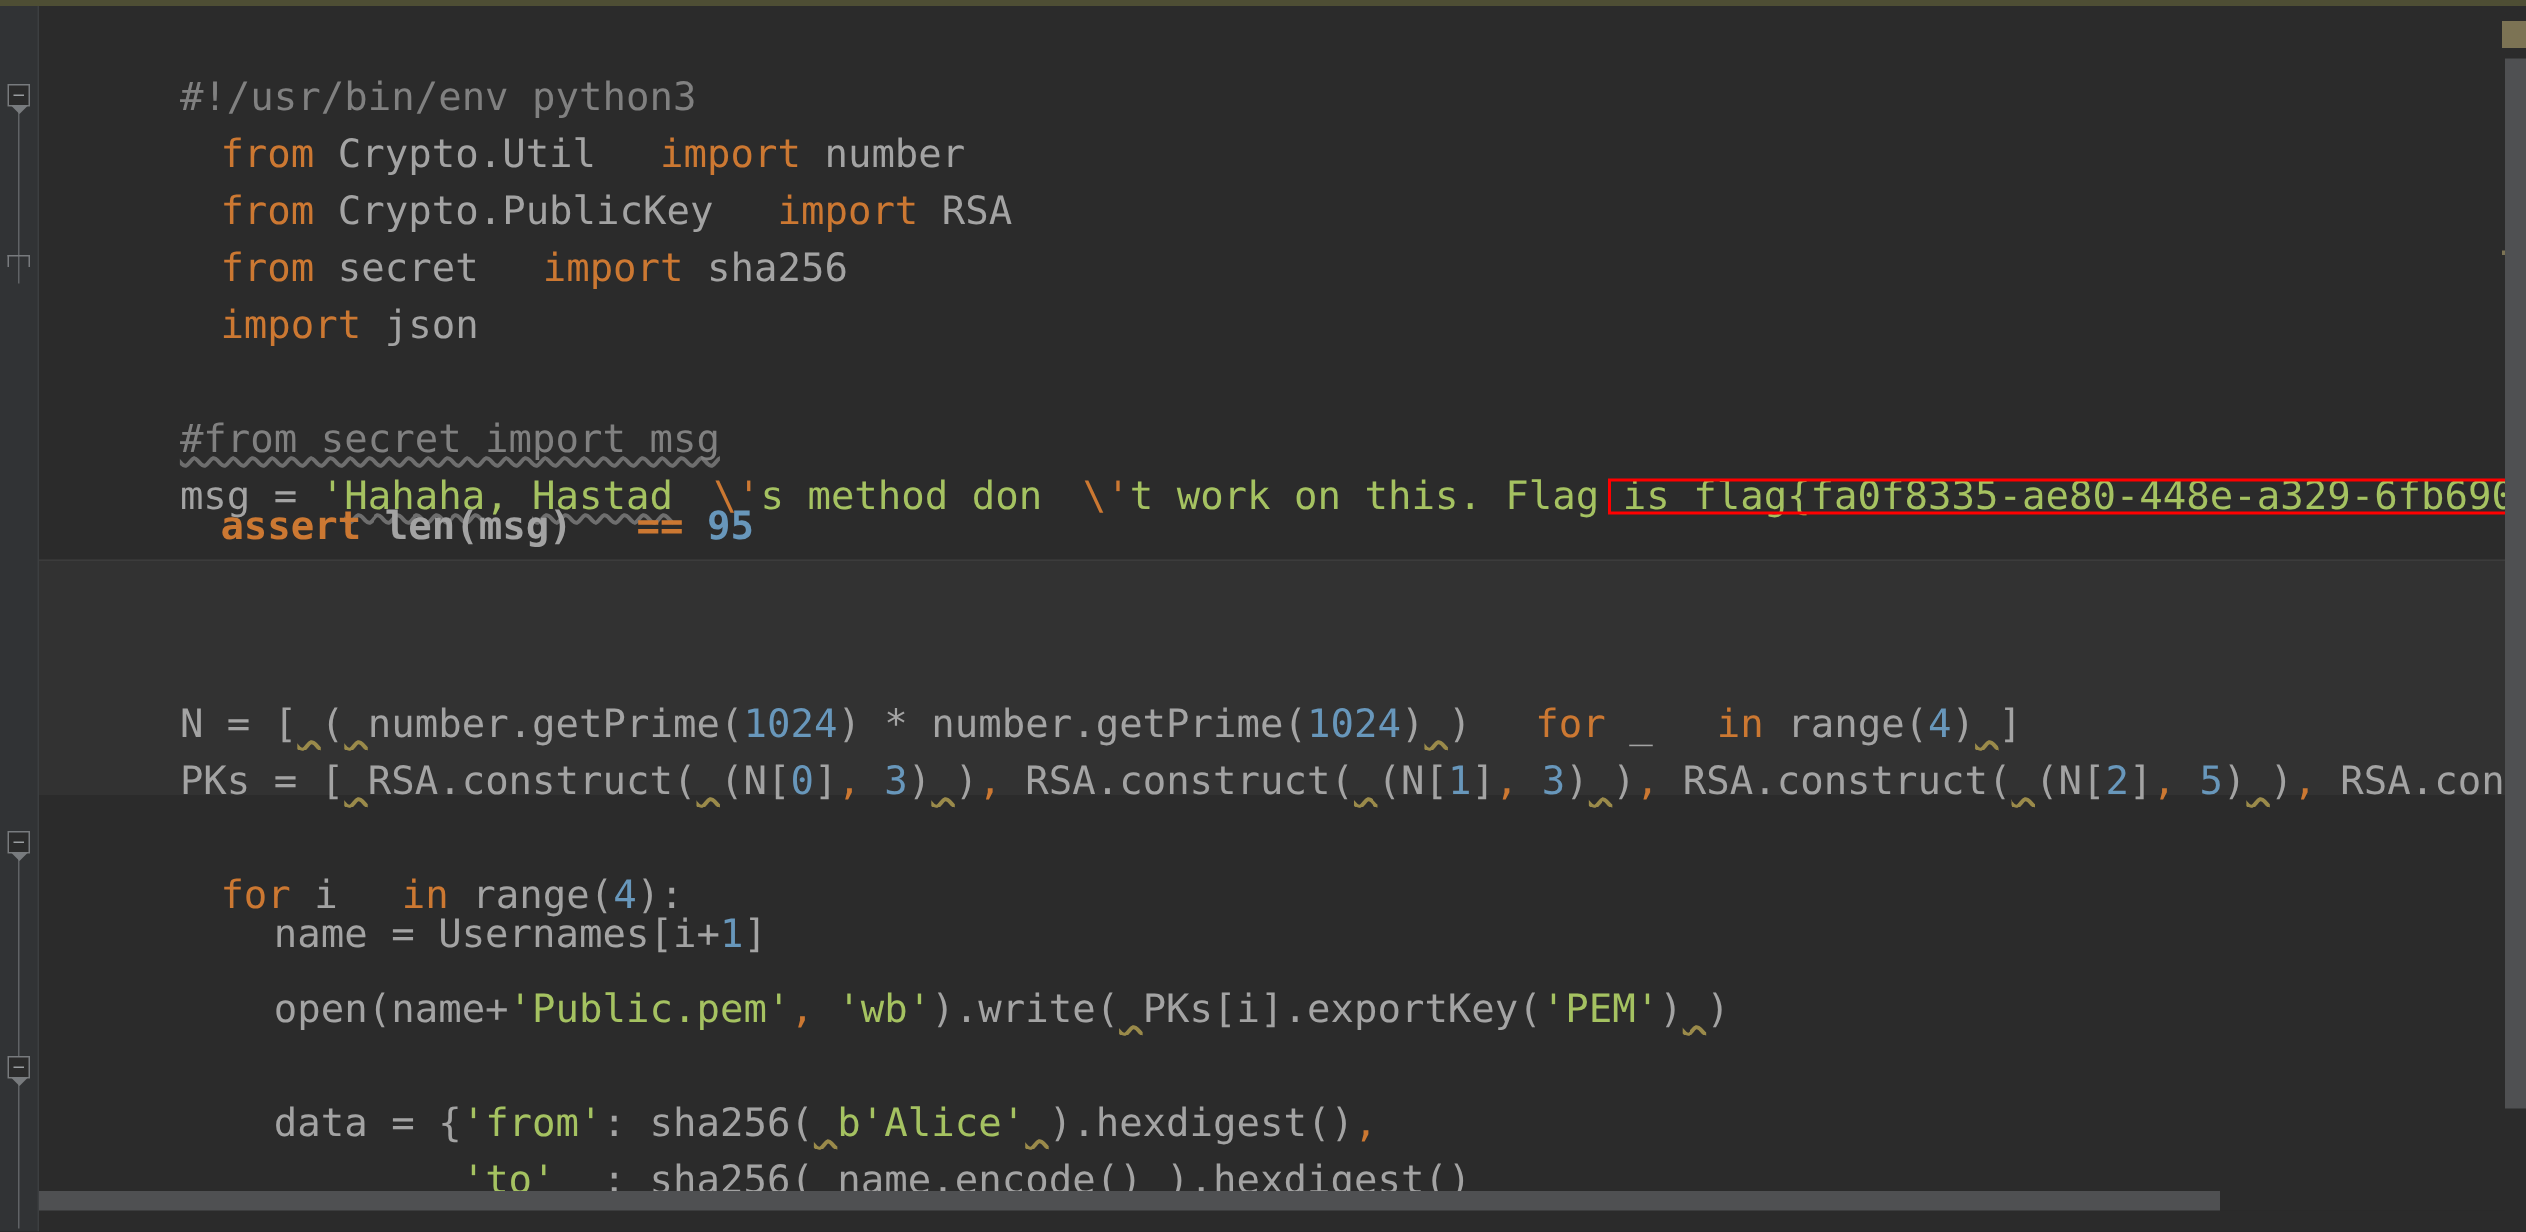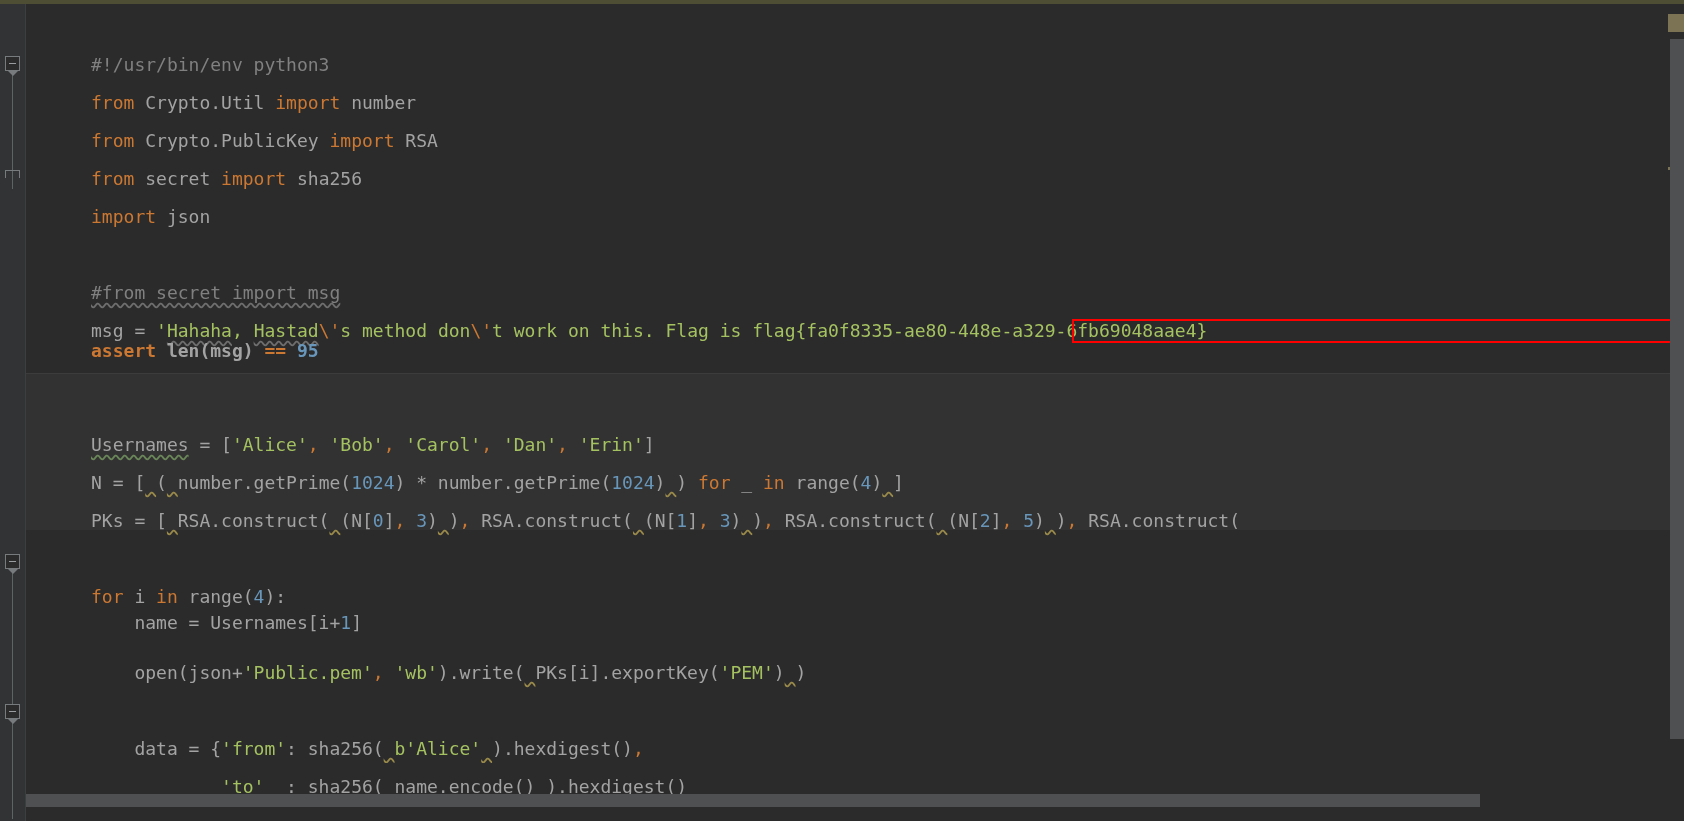--- a/index.html
+++ b/index.html
@@ -94,28 +94,28 @@
     position: absolute; left: 0; top: 369px;
     width: 1658px; height: 1px;
     background: #3c3c3c;
   }
 
   .line {
     position: absolute;
     left: 0;
     height: 38px;
     line-height: 38px;
-    font-size: 18px;
+    font-size: 26px;
     white-space: pre;
     color: #a9b7c6;
     letter-spacing: 0px;
   }
 
   
-  .kw      { color: #cc7832; }
+  .kw      { color: #cc7832; margin-left: 27px; }
   .str     { color: #a5c261; }
   .num     { color: #6897bb; }
   .cmt     { color: #808080; }
   .def     { color: #a3a3a3; }
   .comma   { color: #cc7832; }
 
   
   .sq-grey {
     text-decoration: underline wavy #6e6e6e;
     text-decoration-skip-ink: none;
@@ -222,42 +222,39 @@
     </div>
 
     <div class="line" style="top:270px;">
       <span class="def">msg = </span><span class="str">'</span><span class="str sq-grey">Hahaha</span><span class="str">, </span><span class="str sq-grey">Hastad</span><span class="kw">\'</span><span class="str">s method don</span><span class="kw">\'</span><span class="str">t work on this. Flag is </span><span class="str">flag{fa0f8335-ae80-448e-a329-6fb69048aae4}</span>
     </div>
 
     <div class="line" style="top:290px;font-weight:bold;">
       <span class="kw">assert</span><span class="def"> len(msg) </span><span class="kw">==</span><span class="def"> </span><span class="num">95</span>
     </div>
 
-    <div class="line" style="top:384px;">
-      <span class="def sq-green">Usernames</span><span class="def"> = [</span><span class="str">'Alice'</span><span class="comma">,</span><span class="str"> 'Bob'</span><span class="comma">,</span><span class="str"> 'Carol'</span><span class="comma">,</span><span class="str"> 'Dan'</span><span class="comma">,</span><span class="str"> 'Erin'</span><span class="def">]</span>
-    </div>
 
     <div class="line" style="top:422px;">
       <span class="def">N = [</span><span class="ws">&nbsp;</span><span class="def">(</span><span class="ws">&nbsp;</span><span class="def">number.getPrime(</span><span class="num">1024</span><span class="def">) * number.getPrime(</span><span class="num">1024</span><span class="def">)</span><span class="ws">&nbsp;</span><span class="def">) </span><span class="kw">for</span><span class="def"> _ </span><span class="kw">in</span><span class="def"> range(</span><span class="num">4</span><span class="def">)</span><span class="ws">&nbsp;</span><span class="def">]</span>
     </div>
 
     <div class="line" style="top:460px;">
       <span class="def">PKs = [</span><span class="ws">&nbsp;</span><span class="def">RSA.construct(</span><span class="ws">&nbsp;</span><span class="def">(N[</span><span class="num">0</span><span class="def">]</span><span class="comma">,</span><span class="def"> </span><span class="num">3</span><span class="def">)</span><span class="ws">&nbsp;</span><span class="def">)</span><span class="comma">,</span><span class="def"> RSA.construct(</span><span class="ws">&nbsp;</span><span class="def">(N[</span><span class="num">1</span><span class="def">]</span><span class="comma">,</span><span class="def"> </span><span class="num">3</span><span class="def">)</span><span class="ws">&nbsp;</span><span class="def">)</span><span class="comma">,</span><span class="def"> RSA.construct(</span><span class="ws">&nbsp;</span><span class="def">(N[</span><span class="num">2</span><span class="def">]</span><span class="comma">,</span><span class="def"> </span><span class="num">5</span><span class="def">)</span><span class="ws">&nbsp;</span><span class="def">)</span><span class="comma">,</span><span class="def"> RSA.construct(</span>
     </div>
 
     <div class="line" style="top:536px;">
       <span class="kw">for</span><span class="def"> i </span><span class="kw">in</span><span class="def"> range(</span><span class="num">4</span><span class="def">):</span>
     </div>
 
     <div class="line" style="top:562px;">
       <span class="def">    name = Usernames[i+</span><span class="num">1</span><span class="def">]</span>
     </div>
 
     <div class="line" style="top:612px;">
-      <span class="def">    open(json+</span><span class="str">'Public.pem'</span><span class="comma">,</span><span class="str"> 'wb'</span><span class="def">).write(</span><span class="ws">&nbsp;</span><span class="def">PKs[i].exportKey(</span><span class="str">'PEM'</span><span class="def">)</span><span class="ws">&nbsp;</span><span class="def">)</span>
+      <span class="def">    open(name+</span><span class="str">'Public.pem'</span><span class="comma">,</span><span class="str"> 'wb'</span><span class="def">).write(</span><span class="ws">&nbsp;</span><span class="def">PKs[i].exportKey(</span><span class="str">'PEM'</span><span class="def">)</span><span class="ws">&nbsp;</span><span class="def">)</span>
     </div>
 
     <div class="line" style="top:688px;">
       <span class="def">    data = {</span><span class="str">'from'</span><span class="def">: sha256(</span><span class="ws">&nbsp;</span><span class="str">b'Alice'</span><span class="ws">&nbsp;</span><span class="def">).hexdigest()</span><span class="comma">,</span>
     </div>
 
     <div class="line" style="top:726px;text-align:center;">
       <span class="def">            </span><span class="str">'to'</span><span class="def">  : sha256(</span><span class="ws">&nbsp;</span><span class="def">name.encode()</span><span class="ws">&nbsp;</span><span class="def">).hexdigest()</span>
     </div>
 

